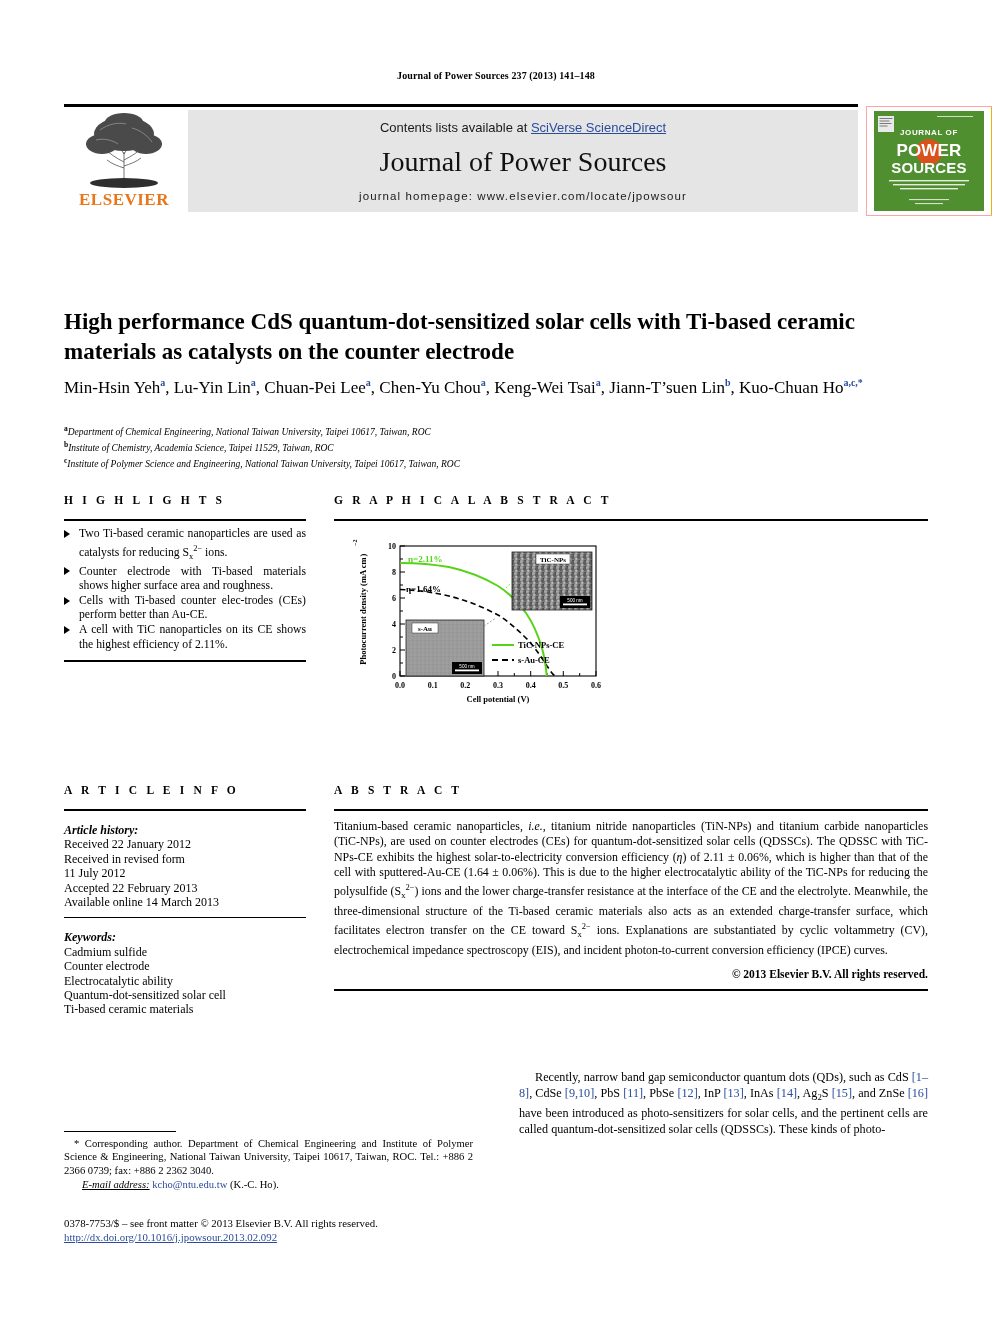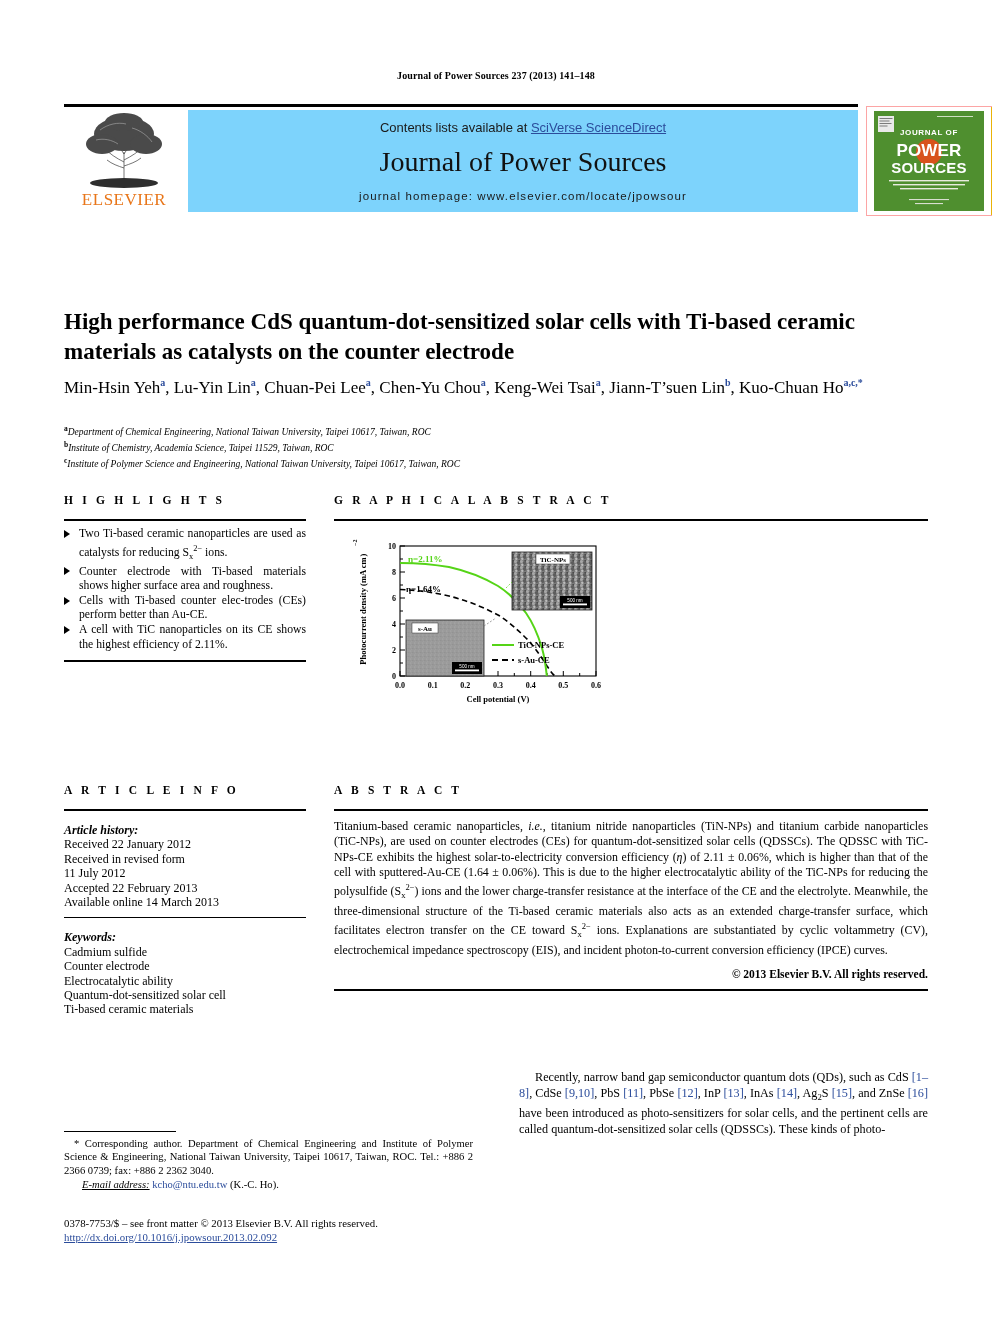--- a/index.html
+++ b/index.html
@@ -62,30 +62,30 @@
     height: 82px;
     overflow: hidden;
   }
   .elsevier-word {
     position: absolute;
     left: 0px; top: 80px;
     width: 120px;
     text-align: center;
     font-family: "Liberation Serif", serif;
     font-size: 17px;
-    font-weight: normal;
+    font-weight: bold;
     letter-spacing: 0.5px;
     color: #e8761a;
   }
   .journal-band {
     position: absolute;
     left: 124px; top: 6px;
     width: 670px;
     height: 102px;
-    background: #7dd3fc;
+    background: #e5e5e5;
   }
   .contents-line {
     position: absolute;
     left: 0; top: 10px;
     width: 670px;
     text-align: center;
     font-family: "Liberation Sans", sans-serif;
     font-size: 13px;
     color: #1a1a1a;
   }

